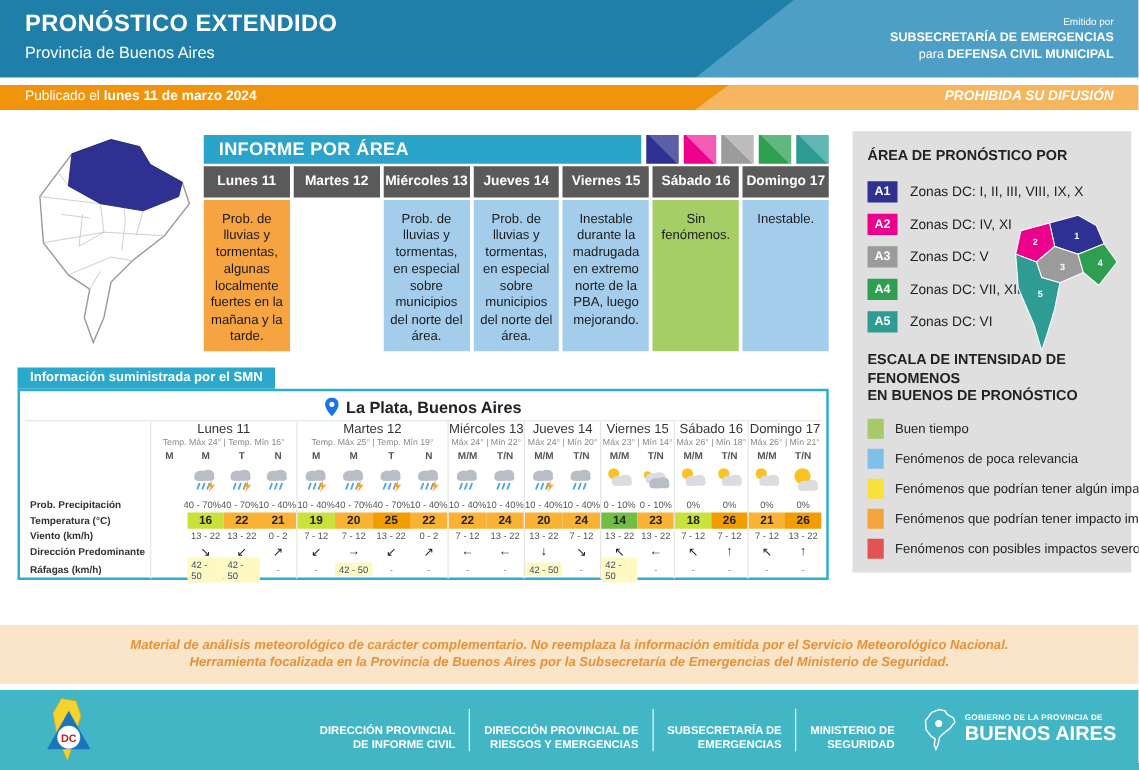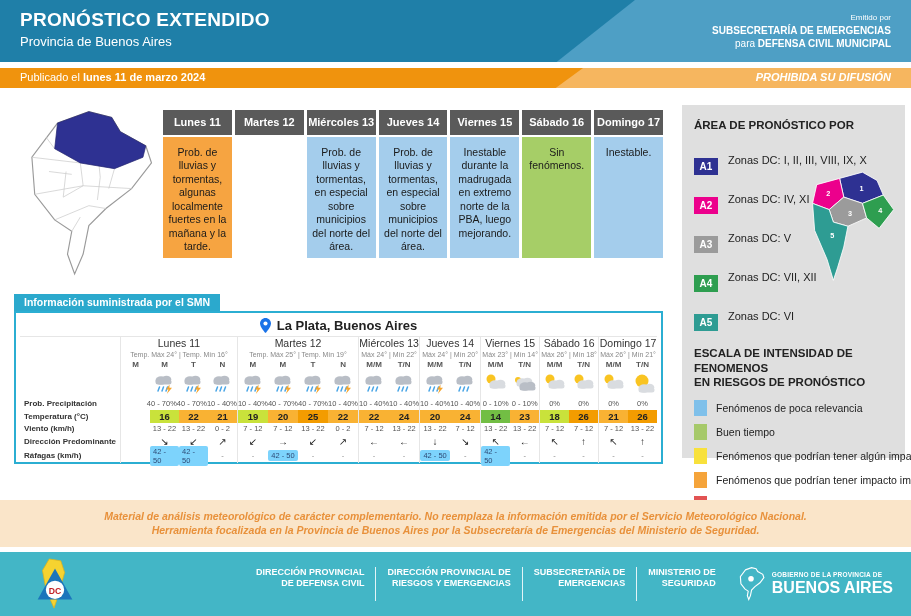--- a/index.html
+++ b/index.html
@@ -42,21 +42,21 @@
   .day-cell{height:121px;box-sizing:border-box;margin-top:2px;padding:9px 5px;
             font-size:10.5px;line-height:1.28;text-align:center;color:#1a1a1a;}
 
   
   .zpanel{position:absolute;left:682px;top:105px;width:223px;height:353px;background:#DFDFDF;
           box-sizing:border-box;padding:13px 12px;}
   .zp-title{font-size:11.5px;font-weight:bold;color:#222;line-height:1.25;}
   .zones{margin-top:13px;}
   .zrow{display:flex;align-items:center;margin-bottom:9px;}
   .zcode{width:24px;height:17px;line-height:17px;text-align:center;color:#fff;
-         font-size:10px;font-weight:bold;flex:0 0 auto;margin-top:13px;}
+         font-size:10px;font-weight:bold;flex:0 0 auto;}
   .zlabel{margin-left:10px;font-size:11px;color:#222;white-space:nowrap;}
   .map-small{position:absolute;right:3px;top:62px;}
   .esc-title{margin-top:15px;font-size:11.5px;font-weight:bold;color:#222;line-height:1.25;}
   .levels{margin-top:10px;}
   .lrow{display:flex;align-items:center;margin-bottom:8px;}
   .lsw{width:13px;height:16px;flex:0 0 auto;}
   .llabel{margin-left:9px;font-size:10.5px;color:#222;white-space:nowrap;}
 
   
   .smn{position:absolute;left:14px;top:292px;width:649px;}
@@ -76,34 +76,34 @@
   .g-temps{height:9px;line-height:9px;text-align:center;font-size:7px;color:#888;white-space:nowrap;}
   .g-row{display:flex;}
   .c{flex:1;display:flex;align-items:center;justify-content:center;}
   .r-per{height:11px;font-size:8px;font-weight:bold;color:#555;}
   .r-ico{height:28px;}
   .r-pre{height:12px;font-size:7.5px;color:#555;white-space:nowrap;}
   .r-tmp{height:13px;font-size:9.5px;font-weight:600;color:#222;}
   .r-wnd{height:12px;font-size:7.5px;color:#555;white-space:nowrap;}
   .r-dir{height:14px;font-size:10px;color:#222;}
   .r-gst{height:14px;font-size:7.5px;color:#888;}
-  .gust-pill{background:#7dd3fc;color:#2E4B76;border-radius:2px;padding:1px 3px;font-size:7.5px;}
+  .gust-pill{background:#fef9c3;color:#2E4B76;border-radius:2px;padding:1px 3px;font-size:7.5px;}
   .t-lime{background:#C9E23B;} .t-orange{background:#F9B233;}
   .t-dorange{background:#F39C00;} .t-green{background:#72BE44;} .t-none{background:transparent;}
 
   
   .disc{position:absolute;top:500px;left:0;width:911px;height:47px;background:#FAE5C9;
         text-align:center;box-sizing:border-box;padding-top:9px;}
   .disc div{font-size:10.5px;font-weight:bold;font-style:italic;color:#E8913B;line-height:14px;}
 
   
   .foot{position:absolute;top:552px;left:0;width:911px;height:64px;background:#43B6C6;
         display:flex;align-items:center;}
   .dc-logo{margin-left:26px;flex:0 0 auto;}
-  .orgs{margin-left:auto;display:flex;align-items:flex-start;}
+  .orgs{margin-left:auto;display:flex;align-items:flex-end;}
   .org{text-align:right;color:#fff;font-size:9px;font-weight:bold;line-height:11px;
        padding:0 11px;white-space:nowrap;}
   .osep{width:1px;height:34px;background:rgba(255,255,255,.85);}
   .gov{display:flex;align-items:center;margin-left:10px;margin-right:18px;}
   .gov-txt{margin-left:7px;color:#fff;}
   .gov-l1{font-size:6.5px;font-weight:bold;letter-spacing:.2px;white-space:nowrap;}
   .gov-l2{font-size:16px;font-weight:bold;white-space:nowrap;margin-top:1px;}
 </style>
 </head>
 <body>
@@ -140,20 +140,30 @@
       <path d="M36 46 L34 64"></path>
         <path d="M24 46 L40 48"></path>
         <path d="M40 88 L46 78"></path>
         <path d="M58 30 L60 50"></path>
       <path d="M34 64 L48 56"></path>
     </g>
     <path d="M30 12 L52 4 L68 8 L74 18 L92 28 L90 36 L70 44 L46 40 L28 30 Z" fill="#2E3192" stroke="#24266f" stroke-width="0.5"></path>
   </svg>
 
   <div class="area">
+    <div class="area-head">
+      <div class="area-bar">INFORME POR ÁREA</div>
+      <span id="zone-squares" style="display:flex">
+          <span class="sq" style="background: linear-gradient(45deg, rgb(46, 49, 146) 0px, rgb(46, 49, 146) 50%, rgb(91, 94, 168) 50%);"></span>
+          <span class="sq" style="background: linear-gradient(45deg, rgb(236, 0, 140) 0px, rgb(236, 0, 140) 50%, rgb(242, 92, 180) 50%);"></span>
+          <span class="sq" style="background: linear-gradient(45deg, rgb(155, 155, 155) 0px, rgb(155, 155, 155) 50%, rgb(188, 188, 188) 50%);"></span>
+          <span class="sq" style="background: linear-gradient(45deg, rgb(46, 158, 80) 0px, rgb(46, 158, 80) 50%, rgb(95, 185, 126) 50%);"></span>
+          <span class="sq" style="background: linear-gradient(45deg, rgb(46, 156, 147) 0px, rgb(46, 156, 147) 50%, rgb(95, 184, 177) 50%);"></span>
+        </span>
+    </div>
     <div class="area-table" id="area-table">
         <div class="area-col">
           <div class="day-head">Lunes 11</div>
           <div class="day-cell" style="background: rgb(246, 164, 65);">Prob. de lluvias y tormentas, algunas localmente fuertes en la mañana y la tarde.</div>
         </div>
         <div class="area-col">
           <div class="day-head">Martes 12</div>
         </div>
         <div class="area-col">
           <div class="day-head">Miércoles 13</div>
@@ -215,30 +225,30 @@
       <g fill="#ffffff" font-size="7" font-weight="bold" font-family="Liberation Sans, sans-serif" text-anchor="middle">
         <text x="61" y="22">1</text>
           <text x="29" y="27">2</text>
           <text x="50" y="46">3</text>
         <text x="79" y="43">4</text>
           <text x="33" y="67">5</text>
       </g>
     </svg>
     <div class="esc-title">
       <div>ESCALA DE INTENSIDAD DE FENOMENOS</div>
-      <div>EN RIESGOS DE PRONÓSTICO</div>
+      <div>EN BUENOS DE PRONÓSTICO</div>
     </div>
     <div class="levels" id="levels-list">
         <div class="lrow">
+          <span class="lsw" style="background: rgb(166, 201, 106);"></span>
+          <span class="llabel">Buen tiempo</span>
+        </div>
+        <div class="lrow">
           <span class="lsw" style="background: rgb(127, 192, 234);"></span>
           <span class="llabel">Fenómenos de poca relevancia</span>
-        </div>
-        <div class="lrow">
-          <span class="lsw" style="background: rgb(166, 201, 106);"></span>
-          <span class="llabel">Buen tiempo</span>
         </div>
         <div class="lrow">
           <span class="lsw" style="background: rgb(248, 225, 60);"></span>
           <span class="llabel">Fenómenos que podrían tener algún impacto</span>
         </div>
         <div class="lrow">
           <span class="lsw" style="background: rgb(245, 164, 59);"></span>
           <span class="llabel">Fenómenos que podrían tener impacto importante</span>
         </div>
         <div class="lrow">
@@ -752,21 +762,21 @@
   <div class="foot">
     <svg class="dc-logo" width="58" height="54" viewBox="0 0 56 56">
       <path d="M22 2 L34 4 L38 16 L34 30 L30 44 L27 53 L23 44 L18 30 L15 14 Z" fill="#F6D330" stroke="#DDB31A" stroke-width="0.8"></path>
       <polygon points="28,12 10,44 46,44" fill="#1B75BB"></polygon>
       <circle cx="28" cy="34" r="9.5" fill="#ffffff"></circle>
       <text x="28" y="38" text-anchor="middle" font-size="9" font-weight="bold" fill="#C22026" font-family="Liberation Sans, sans-serif">DC</text>
     </svg>
     <div class="orgs" id="footer-orgs">
         <div class="org">
           <div>DIRECCIÓN PROVINCIAL</div>
-          <div>DE DEFENSA CIVIL</div>
+          <div>DE INFORME CIVIL</div>
         </div>
         <div class="osep"></div>
         <div class="org">
           <div>DIRECCIÓN PROVINCIAL DE</div>
           <div>RIESGOS Y EMERGENCIAS</div>
         </div>
         <div class="osep"></div>
         <div class="org">
           <div>SUBSECRETARÍA DE</div>
           <div>EMERGENCIAS</div>

